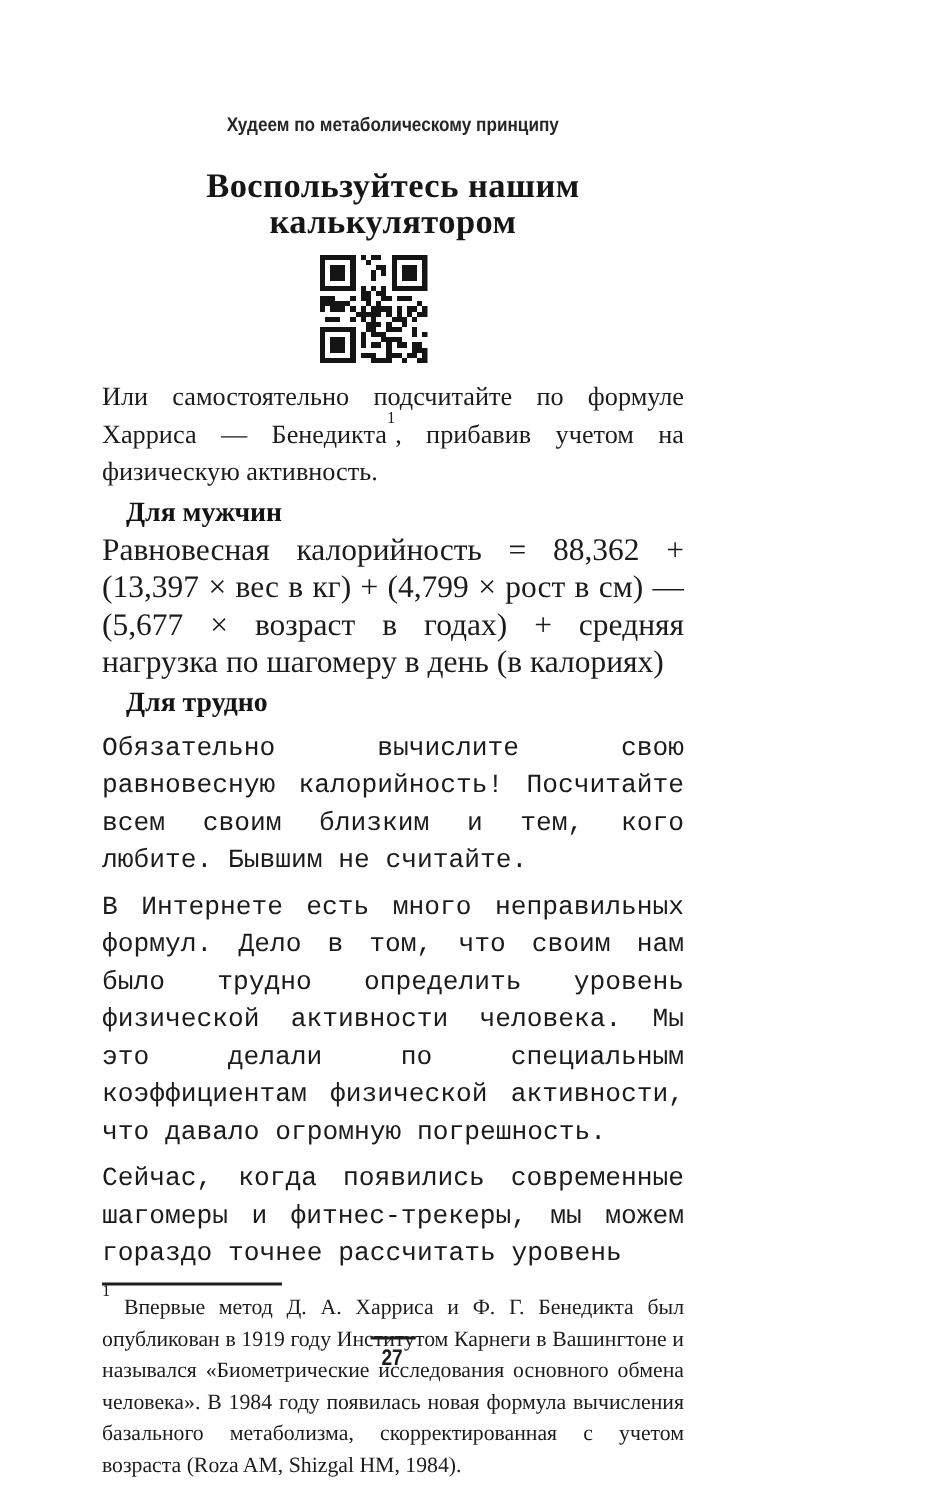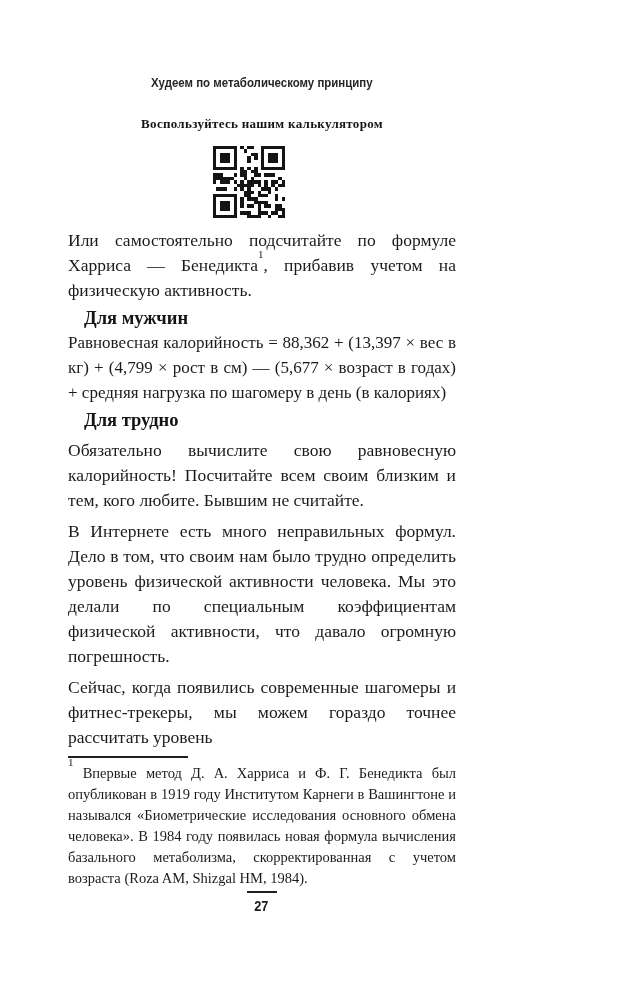--- a/index.html
+++ b/index.html
@@ -9,28 +9,28 @@
     -webkit-font-smoothing:antialiased;
   }
   .page{position:relative;width:523px;height:1001px;box-sizing:border-box;
     padding:76px 67px 0 68px;}
   .running-head{
     text-align:center;font-family:"Liberation Sans","DejaVu Sans",sans-serif;
     font-weight:700;font-size:13px;line-height:14px;color:#262626;
   }
   .running-head > span{display:inline-block;transform:scaleX(.88);transform-origin:center;}
   .section-heading{
-    margin:22px 0 0;text-align:center;font-weight:700;font-size:13px;line-height:24px;
+    margin:22px 0 0;text-align:center;font-weight:700;font-size:23px;line-height:24px;
     letter-spacing:.3px;color:#161616;
   }
   .qr-wrap{width:72px;height:72px;margin:10px auto 0;transform:translateX(-13px);}
   .qr-wrap svg{display:block;width:72px;height:72px;fill:#141414;}
   p.body{margin:10px 0 0;font-size:17.5px;line-height:25px;text-align:justify;}
-  p.body.tight{margin-top:6px;}
-  p.formula{margin:0;font-size:17px;line-height:25px;text-align:justify;}
+  p.body.tight{margin-top:6px;font-family:Liberation Mono, monospace;}
+  p.formula{margin:0;font-size:21px;line-height:25px;text-align:justify;}
   h3.subhead{margin:3px 16px 0;font-size:18.5px;line-height:24px;font-weight:700;color:#141414;}
   sup.fn{font-size:11px;line-height:0;position:relative;top:-6px;}
   .footnote-rule{width:120px;height:0;border:0;border-top:2px solid #1f1f1f;margin:6px 0 0;}
   p.footnote{margin:5px 0 12px;font-size:14.5px;line-height:21px;text-align:justify;}
   .footer{position:absolute;top:891px;left:0;right:0;text-align:center;}
   .pn-rule{width:30px;height:2px;background:#1f1f1f;margin:0 auto 4px;}
   .page-number{
     font-family:"Liberation Sans","DejaVu Sans",sans-serif;font-weight:700;
     font-size:15px;line-height:16px;color:#1b1b1b;display:inline-block;transform:scaleX(.85);
   }

